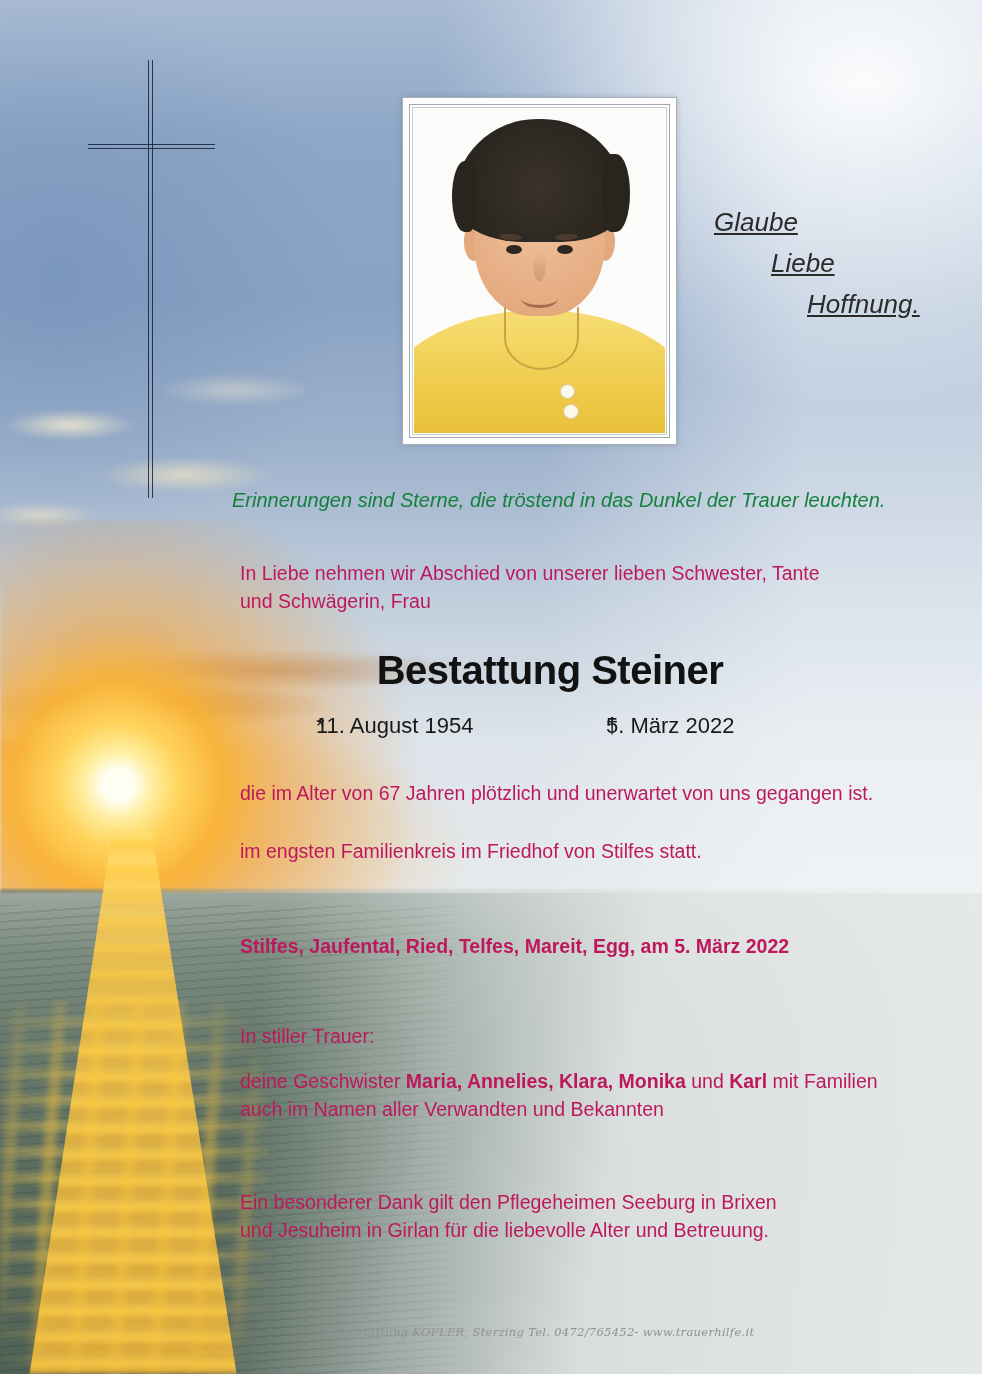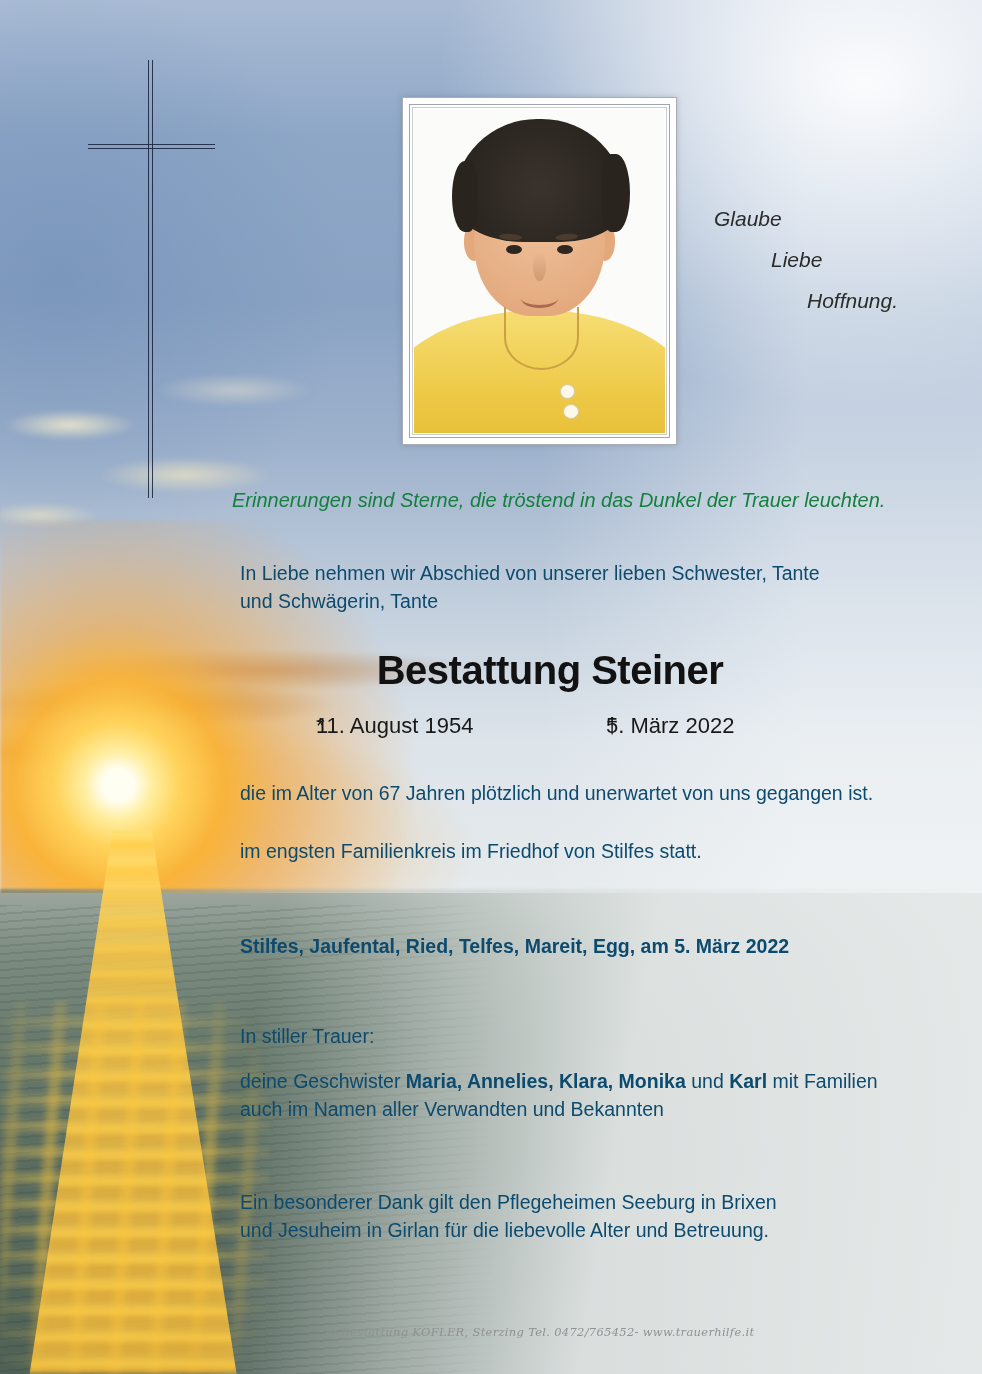--- a/index.html
+++ b/index.html
@@ -96,23 +96,23 @@
   .p-eye-r{top:42%;left:57%;width:6.5%;height:2.8%;background:#2e2620;border-radius:50%;}
   .p-nose{top:44%;left:47.5%;width:5%;height:9%;border-radius:50%;
     background:linear-gradient(to bottom, rgba(0,0,0,0), rgba(165,110,75,.35));}
   .p-mouth{top:55.5%;left:42.5%;width:15%;height:5%;border-bottom:3px solid #a96a52;border-radius:0 0 60% 60%;}
   .p-necklace{top:61%;left:36%;width:28%;height:19%;border:2.5px solid #caa143;border-top:none;
     border-radius:0 0 55% 55%;}
   .p-btn1{top:85%;left:58%;width:5.5%;height:4%;background:#fdf8ea;border:1px solid #d8c9a0;border-radius:50%;}
   .p-btn2{top:91%;left:59.5%;width:5.5%;height:4%;background:#fdf8ea;border:1px solid #d8c9a0;border-radius:50%;}
   
   .txt{position:absolute;white-space:nowrap;z-index:5;}
-  .motto{font-style:italic;font-size:21px;color:#2b2b29;}
+  .motto{font-style:italic;font-size:26px;color:#2b2b29;text-decoration:underline;}
   .quote{left:232px;top:489px;font-style:italic;font-size:20px;color:#15803d;}
-  .body-block{left:240px;font-size:19.5px;line-height:27.5px;color:#0c4a6e;}
+  .body-block{left:240px;font-size:19.5px;line-height:27.5px;color:#be185d;}
   .intro{top:560px;}
   .deceased-name{left:240px;top:648px;width:620px;text-align:center;
     font-size:40px;font-weight:bold;color:#121212;letter-spacing:-.5px;}
   .dates{left:240px;top:713px;width:620px;height:30px;font-size:22px;color:#191919;}
   .dates span{position:absolute;white-space:nowrap;}
   .birth{left:76px;}
   .death{left:366px;}
   .sym{margin-right:7px;}
   .age-line{top:780px;}
   .service{top:838px;}
@@ -169,21 +169,21 @@
   </div>
 
   <div class="txt motto" style="left:714px;top:207px;">Glaube</div>
   <div class="txt motto" style="left:771px;top:248px;">Liebe</div>
   <div class="txt motto" style="left:807px;top:289px;">Hoffnung.</div>
 
   <div class="txt quote">Erinnerungen sind Sterne, die tröstend in das Dunkel der Trauer leuchten.</div>
 
   <div class="txt body-block intro">
     <div>In Liebe nehmen wir Abschied von unserer lieben Schwester, Tante</div>
-    <div>und Schwägerin, Tante</div>
+    <div>und Schwägerin, Frau</div>
   </div>
 
   <div class="txt deceased-name">Bestattung Steiner</div>
 
   <div class="txt dates">
     <span class="birth">
         <span class="sym">*</span>
         <span>11. August 1954</span>
       </span>
     <span class="death">

